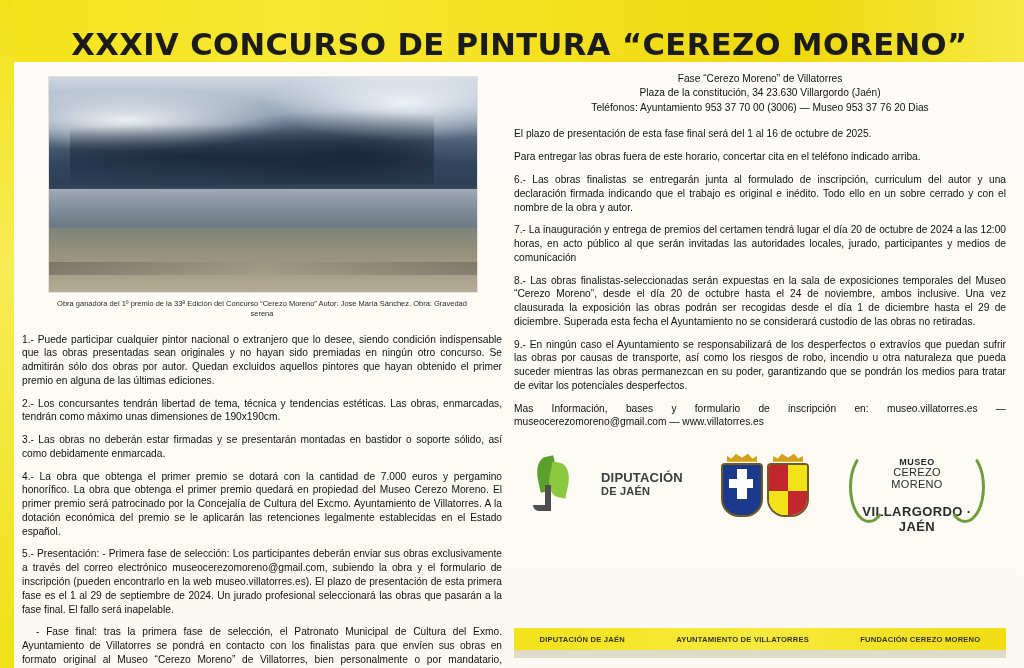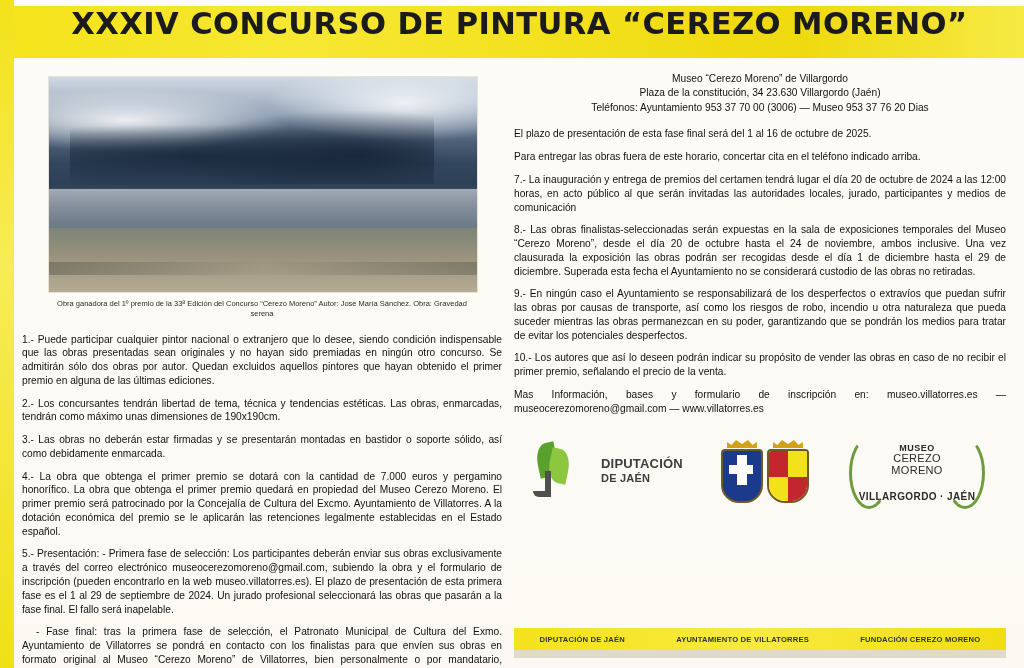--- a/index.html
+++ b/index.html
@@ -15,23 +15,23 @@
     background:linear-gradient(180deg,#fdfcf8 0%,#fbf9f2 100%);
     overflow:hidden;
   }
   
   .left-stripe{
     position:absolute;left:0;top:0;width:14px;height:668px;
     background:linear-gradient(180deg,#f2e21a 0%,#f7ec55 40%,#efe017 100%);
   }
   
   .header{
-    position:absolute;left:14px;top:6px;width:1010px;height:52px;
+    position:absolute;left:14px;top:0;width:1010px;height:62px;
     background:linear-gradient(90deg,#f5e31b 0%,#f6e733 28%,#f3e01c 55%,#efd90f 78%,#f6ea44 100%);
-    display:flex;align-items:flex-start;justify-content:center;
+    display:flex;align-items:flex-end;justify-content:center;
   }
   .header h1{
     margin:0;
     font-family:"DejaVu Sans", sans-serif;
     font-weight:bold;
     font-size:30px;
     letter-spacing:0.4px;
     color:#1b1b1b;
     text-align:center;
     white-space:nowrap;
@@ -173,21 +173,21 @@
     width:140px;height:86px;position:relative;text-align:center;
   }
   .museo .wreathL,.museo .wreathR{
     position:absolute;top:10px;width:34px;height:66px;
     border:3px solid #6f9c3a;border-radius:50%;
   }
   .museo .wreathL{left:2px;border-right-color:transparent;border-top-color:transparent;}
   .museo .wreathR{right:2px;border-left-color:transparent;border-top-color:transparent;}
   .museo .m1{font-size:9px;font-weight:bold;color:#2a2a2a;margin-top:16px;letter-spacing:.5px;}
   .museo .m2{font-size:11px;font-weight:normal;color:#2a2a2a;line-height:1.05;letter-spacing:.3px;}
-  .museo .m3{font-size:10px;font-weight:bold;color:#2a2a2a;margin-top:14px;letter-spacing:.4px;}
+  .museo .m3{font-size:13px;font-weight:bold;color:#2a2a2a;margin-top:14px;letter-spacing:.4px;}
   
   .bottom-bar{
     position:absolute;left:514px;top:628px;width:492px;height:22px;
     background:linear-gradient(90deg,#f4e21c 0%,#f7ea3e 50%,#f1dd12 100%);
     display:flex;align-items:center;justify-content:space-around;
   }
   .bottom-bar span{font-size:7.6px;font-weight:bold;color:#333;letter-spacing:.2px;}
   .bottom-strip{
     position:absolute;left:514px;top:650px;width:492px;height:8px;
     background:#c9c2a8;opacity:.55;
@@ -225,32 +225,32 @@
       <p>3.- Las obras no deberán estar firmadas y se presentarán montadas en bastidor o soporte sólido, así como debidamente enmarcada.</p>
       <p>4.- La obra que obtenga el primer premio se dotará con la cantidad de 7.000 euros y pergamino honorífico. La obra que obtenga el primer premio quedará en propiedad del Museo Cerezo Moreno. El primer premio será patrocinado por la Concejalía de Cultura del Excmo. Ayuntamiento de Villatorres. A la dotación económica del premio se le aplicarán las retenciones legalmente establecidas en el Estado español.</p>
       <p>5.- Presentación: - Primera fase de selección: Los participantes deberán enviar sus obras exclusivamente a través del correo electrónico museocerezomoreno@gmail.com, subiendo la obra y el formulario de inscripción (pueden encontrarlo en la web museo.villatorres.es). El plazo de presentación de esta primera fase es el 1 al 29 de septiembre de 2024. Un jurado profesional seleccionará las obras que pasarán a la fase final. El fallo será inapelable.</p>
       <p class="sub-indent">- Fase final: tras la primera fase de selección, el Patronato Municipal de Cultura del Exmo. Ayuntamiento de Villatorres se pondrá en contacto con los finalistas para que envíen sus obras en formato original al Museo “Cerezo Moreno” de Villatorres, bien personalmente o por mandatario, acusándose recibo de las mismas. También mediante agencias de transporte, debidamente embaladas y a portes pagados, al domicilio:</p>
     </div>
   </div>
 
   <div class="col-right">
 
     <div class="venue">
-      <div>Museo “Cerezo Moreno” de Villargordo</div>
+      <div>Fase “Cerezo Moreno” de Villatorres</div>
       <div>Plaza de la constitución, 34 23.630 Villargordo (Jaén)</div>
       <div>Teléfonos: Ayuntamiento 953 37 70 00 (3006) — Museo 953 37 76 20 Dias</div>
     </div>
 
     <div class="body-text">
       <p>El plazo de presentación de esta fase final será del 1 al 16 de octubre de 2025.</p>
       <p>Para entregar las obras fuera de este horario, concertar cita en el teléfono indicado arriba.</p>
+      <p>6.- Las obras finalistas se entregarán junta al formulado de inscripción, curriculum del autor y una declaración firmada indicando que el trabajo es original e inédito. Todo ello en un sobre cerrado y con el nombre de la obra y autor.</p>
       <p>7.- La inauguración y entrega de premios del certamen tendrá lugar el día 20 de octubre de 2024 a las 12:00 horas, en acto público al que serán invitadas las autoridades locales, jurado, participantes y medios de comunicación</p>
       <p>8.- Las obras finalistas-seleccionadas serán expuestas en la sala de exposiciones temporales del Museo “Cerezo Moreno”, desde el día 20 de octubre hasta el 24 de noviembre, ambos inclusive. Una vez clausurada la exposición las obras podrán ser recogidas desde el día 1 de diciembre hasta el 29 de diciembre. Superada esta fecha el Ayuntamiento no se considerará custodio de las obras no retiradas.</p>
       <p>9.- En ningún caso el Ayuntamiento se responsabilizará de los desperfectos o extravíos que puedan sufrir las obras por causas de transporte, así como los riesgos de robo, incendio u otra naturaleza que pueda suceder mientras las obras permanezcan en su poder, garantizando que se pondrán los medios para tratar de evitar los potenciales desperfectos.</p>
-      <p>10.- Los autores que así lo deseen podrán indicar su propósito de vender las obras en caso de no recibir el primer premio, señalando el precio de la venta.</p>
       <p>Mas Información, bases y formulario de inscripción en: museo.villatorres.es      —      museocerezomoreno@gmail.com      —      www.villatorres.es</p>
     </div>
 
 
     <div class="logos">
 
       <div class="logo">
         <div class="dip-mark">
           <div class="leafA"></div>
             <div class="leafB"></div>

